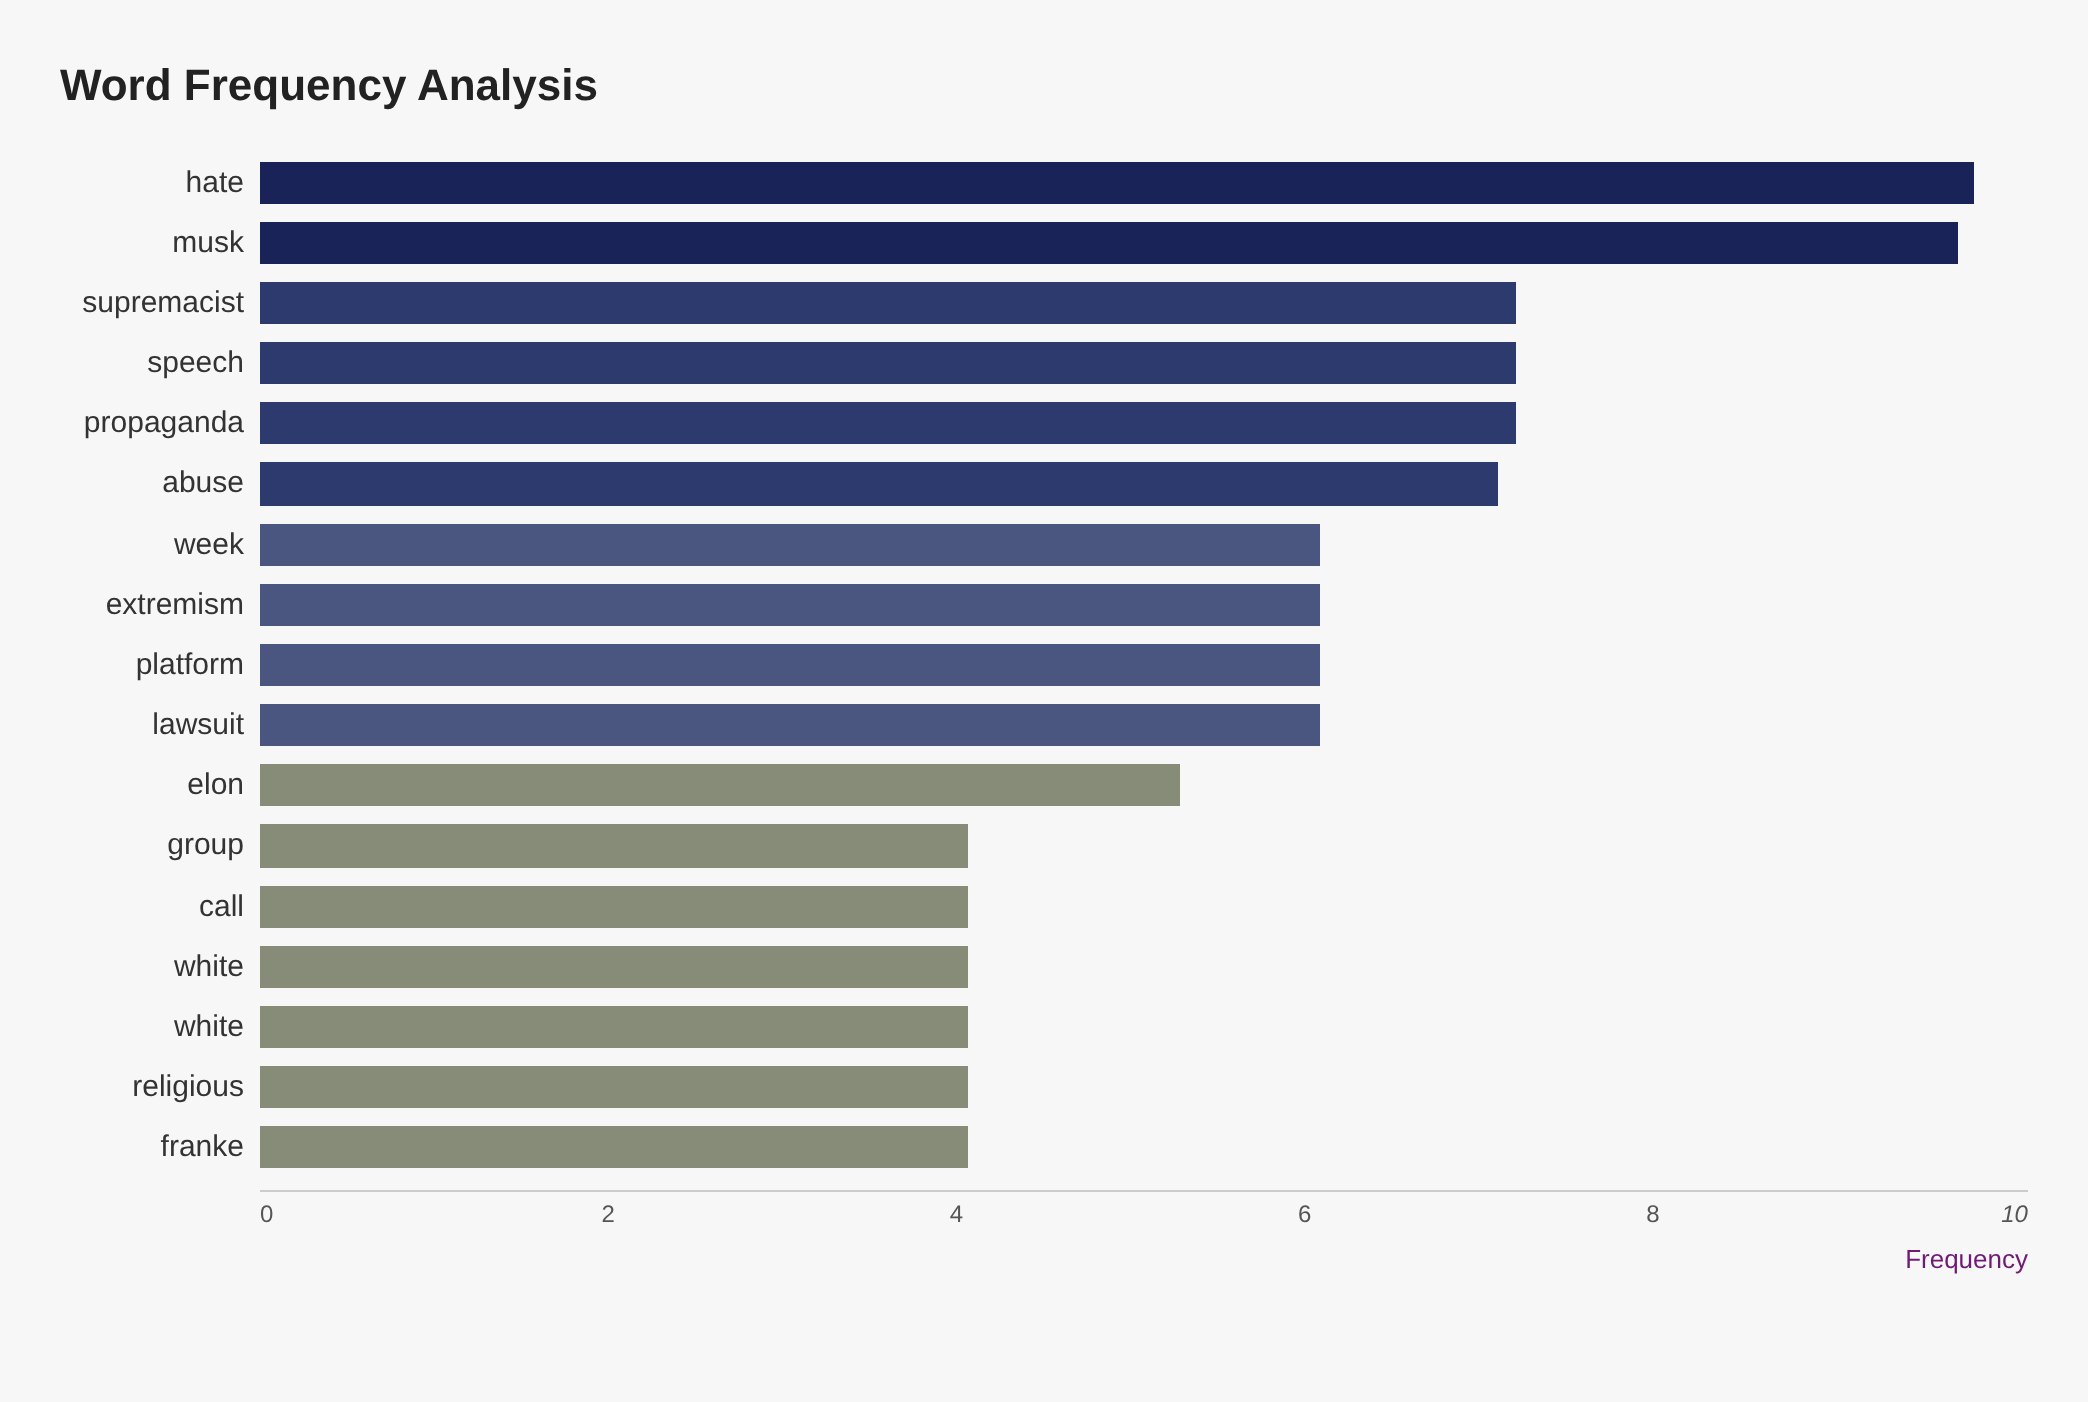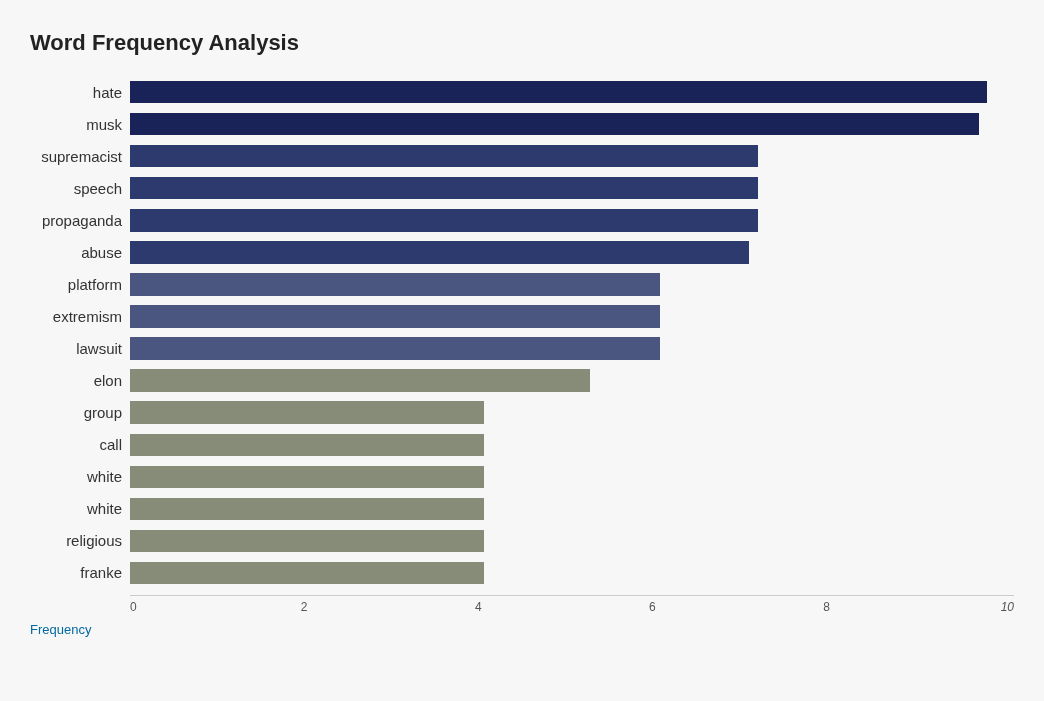--- a/index.html
+++ b/index.html
@@ -85,23 +85,23 @@
     }
     .x-tick:first-child {
       transform: translateX(0);
     }
     .x-tick:last-child {
       transform: translateX(0);
       text-align: right;
       font-style: italic;
     }
     .x-axis-label {
-      text-align: left;
+      text-align: right;
       font-size: 13px;
-      color: #0369a1;
+      color: #701a75;
       margin-top: 8px;
     }
   </style>
 </head>
 <body>
 
 <div class="chart-container">
   <div class="chart-title">Word Frequency Analysis</div>
   <div class="chart-area">
     <div class="bars-section" id="bars-section">
@@ -135,27 +135,33 @@
             <div class="bar-fill" style="width: 71%; background-color: rgb(45, 58, 109);"></div>
           </div>
         </div>
         <div class="bar-row">
           <div class="bar-label">abuse</div>
           <div class="bar-track">
             <div class="bar-fill" style="width: 70%; background-color: rgb(45, 58, 109);"></div>
           </div>
         </div>
         <div class="bar-row">
+          <div class="bar-label">week</div>
+          <div class="bar-track">
+            <div class="bar-fill" style="width: 60%; background-color: rgb(74, 85, 128);"></div>
+          </div>
+        </div>
+        <div class="bar-row">
+          <div class="bar-label">extremism</div>
+          <div class="bar-track">
+            <div class="bar-fill" style="width: 60%; background-color: rgb(74, 85, 128);"></div>
+          </div>
+        </div>
+        <div class="bar-row">
           <div class="bar-label">platform</div>
-          <div class="bar-track">
-            <div class="bar-fill" style="width: 60%; background-color: rgb(74, 85, 128);"></div>
-          </div>
-        </div>
-        <div class="bar-row">
-          <div class="bar-label">extremism</div>
           <div class="bar-track">
             <div class="bar-fill" style="width: 60%; background-color: rgb(74, 85, 128);"></div>
           </div>
         </div>
         <div class="bar-row">
           <div class="bar-label">lawsuit</div>
           <div class="bar-track">
             <div class="bar-fill" style="width: 60%; background-color: rgb(74, 85, 128);"></div>
           </div>
         </div>

